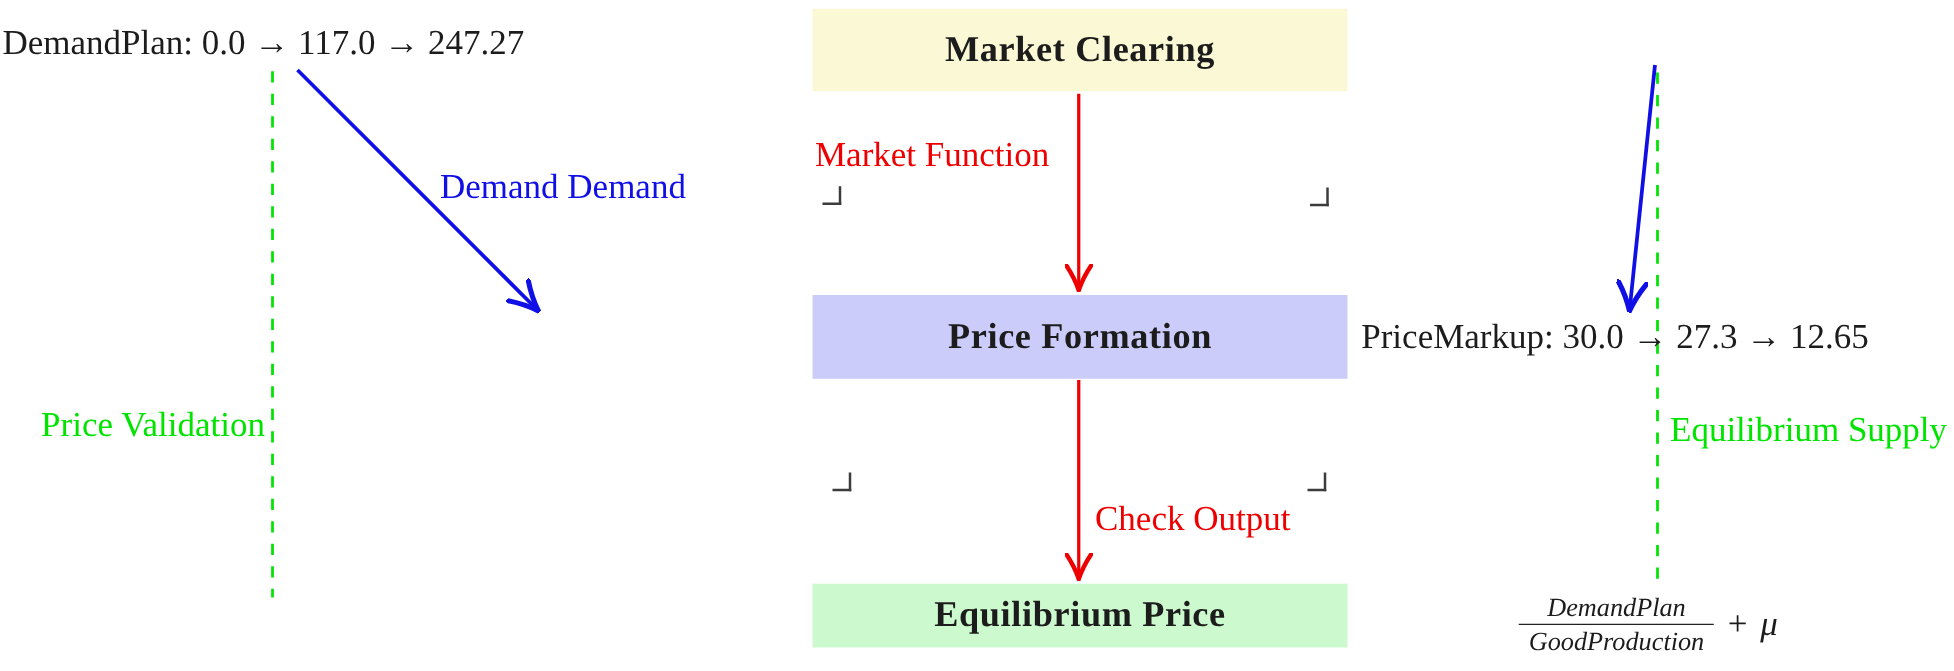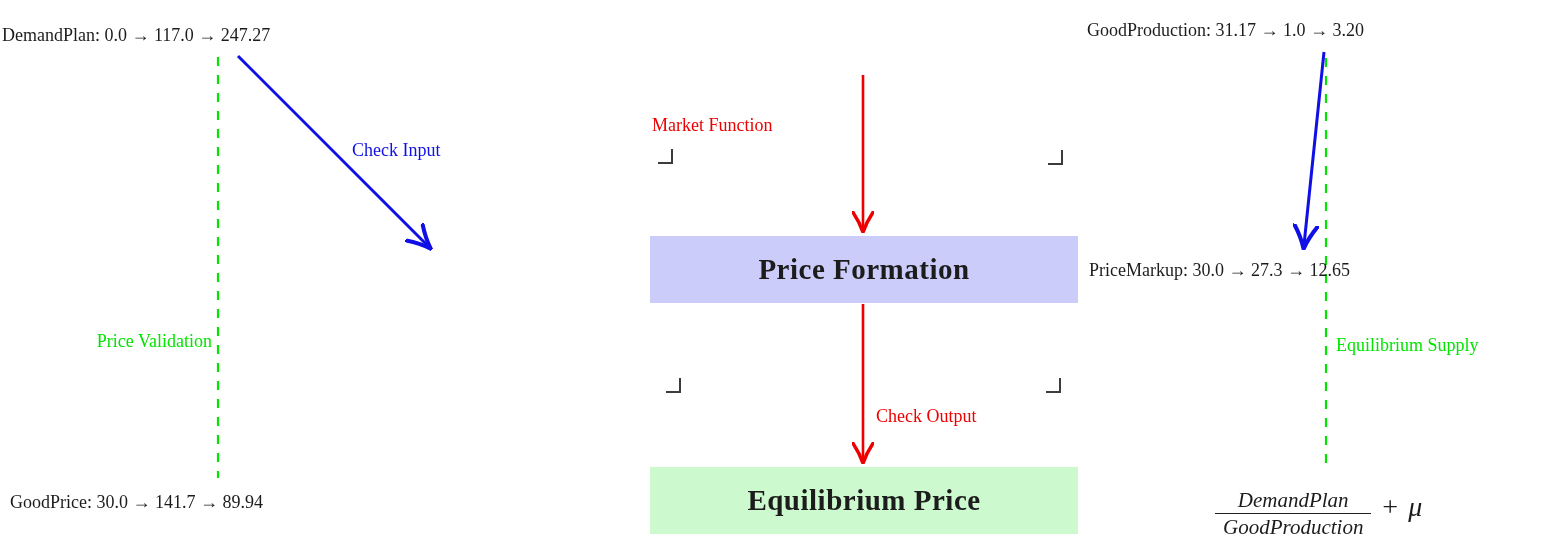--- a/index.html
+++ b/index.html
@@ -15,34 +15,34 @@
   .mk-red{stroke:var(--red);stroke-width:1.6;fill:none;stroke-linecap:round;}
   .node{
     position:absolute;left:650px;width:428px;height:66px;
     display:flex;align-items:center;justify-content:center;
     font-weight:bold;font-size:29px;color:var(--ink);letter-spacing:0.5px;
   }
   .node-yellow{background:var(--node-yellow);}
   .node-blue{background:var(--node-blue);text-align:right;}
   .node-green{background:var(--node-green);}
   .txt{
-    position:absolute;white-space:nowrap;font-size:18px;line-height:34px;color:var(--ink);
+    position:absolute;white-space:nowrap;font-size:28px;line-height:34px;color:var(--ink);
   }
   .t-red{color:var(--red);text-align:center;}
   .t-blue{color:var(--blue);}
   .t-green{color:var(--green);}
   .corner{
     position:absolute;width:13px;height:13px;
     border-right:2px solid #3c3c3c;border-bottom:2px solid #3c3c3c;
   }
   .formula{
     position:absolute;left:1215px;top:475px;display:flex;align-items:center;gap:9px;
     color:var(--ink);font-style:italic;
   }
-  .frac{display:inline-block;text-align:center;font-size:21px;line-height:1.05;margin-top:14px;}
+  .frac{display:inline-block;text-align:center;font-size:21px;line-height:1.05;}
   .frac .num{display:block;padding:0 8px 2px;}
   .frac .den{display:block;border-top:1.6px solid #222;padding:2px 8px 0;}
   .suffix{font-size:28px;}
 </style>
 </head>
 <body>
 
 <div class="stage">
 
   <svg class="lines" width="1563" height="537" viewBox="0 0 1563 537">
@@ -55,40 +55,41 @@
       </marker>
     </defs>
     <line class="ln-green" x1="218" y1="57" x2="218" y2="478"></line>
     <line class="ln-green" x1="1326" y1="58" x2="1326" y2="470"></line>
     <line class="ln-blue" x1="238" y1="56" x2="428" y2="246" marker-end="url(#arrow-blue)"></line>
     <line class="ln-blue" x1="1324" y1="52" x2="1304" y2="245" marker-end="url(#arrow-blue)"></line>
     <line class="ln-red" x1="863" y1="75" x2="863" y2="229" marker-end="url(#arrow-red)"></line>
     <line class="ln-red" x1="863" y1="304" x2="863" y2="460" marker-end="url(#arrow-red)"></line>
   </svg>
 
+  <div class="node node-yellow" style="top:7px;">
+    <span>Market Clearing</span>
+  </div>
   <div class="node node-blue" style="top:236px;height:67px;">
     <span>Price Formation</span>
   </div>
-  <div class="node node-green" style="top:467px;height:67px;">
+  <div class="node node-green" style="top:467px;height:51px;">
     <span>Equilibrium Price</span>
   </div>
 
   <div class="corner" style="left:658px;top:149px;"></div>
   <div class="corner" style="left:1048px;top:150px;"></div>
   <div class="corner" style="left:666px;top:378px;"></div>
   <div class="corner" style="left:1046px;top:378px;"></div>
 
   <div class="txt" style="left:2px;top:18px;">DemandPlan: 0.0 → 117.0 → 247.27</div>
-  <div class="txt" style="left:1087px;top:13px;">GoodProduction: 31.17 → 1.0 → 3.20</div>
   <div class="txt" style="left:1089px;top:253px;">PriceMarkup: 30.0 → 27.3 → 12.65</div>
-  <div class="txt" style="left:10px;top:485px;">GoodPrice: 30.0 → 141.7 → 89.94</div>
 
   <div class="txt t-red" style="left:652px;top:108px;">Market Function</div>
   <div class="txt t-red" style="left:876px;top:399px;">Check Output</div>
-  <div class="txt t-blue" style="left:352px;top:133px;">Check Input</div>
+  <div class="txt t-blue" style="left:352px;top:133px;">Demand Demand</div>
   <div class="txt t-green" style="left:8px;top:324px;width:204px;text-align:right;">Price Validation</div>
   <div class="txt t-green" style="left:1336px;top:328px;">Equilibrium Supply</div>
 
   <div class="formula">
     <span class="frac">
       <span class="num">DemandPlan</span>
       <span class="den">GoodProduction</span>
     </span>
     <span class="suffix">+</span>
     <span class="suffix">μ</span>

